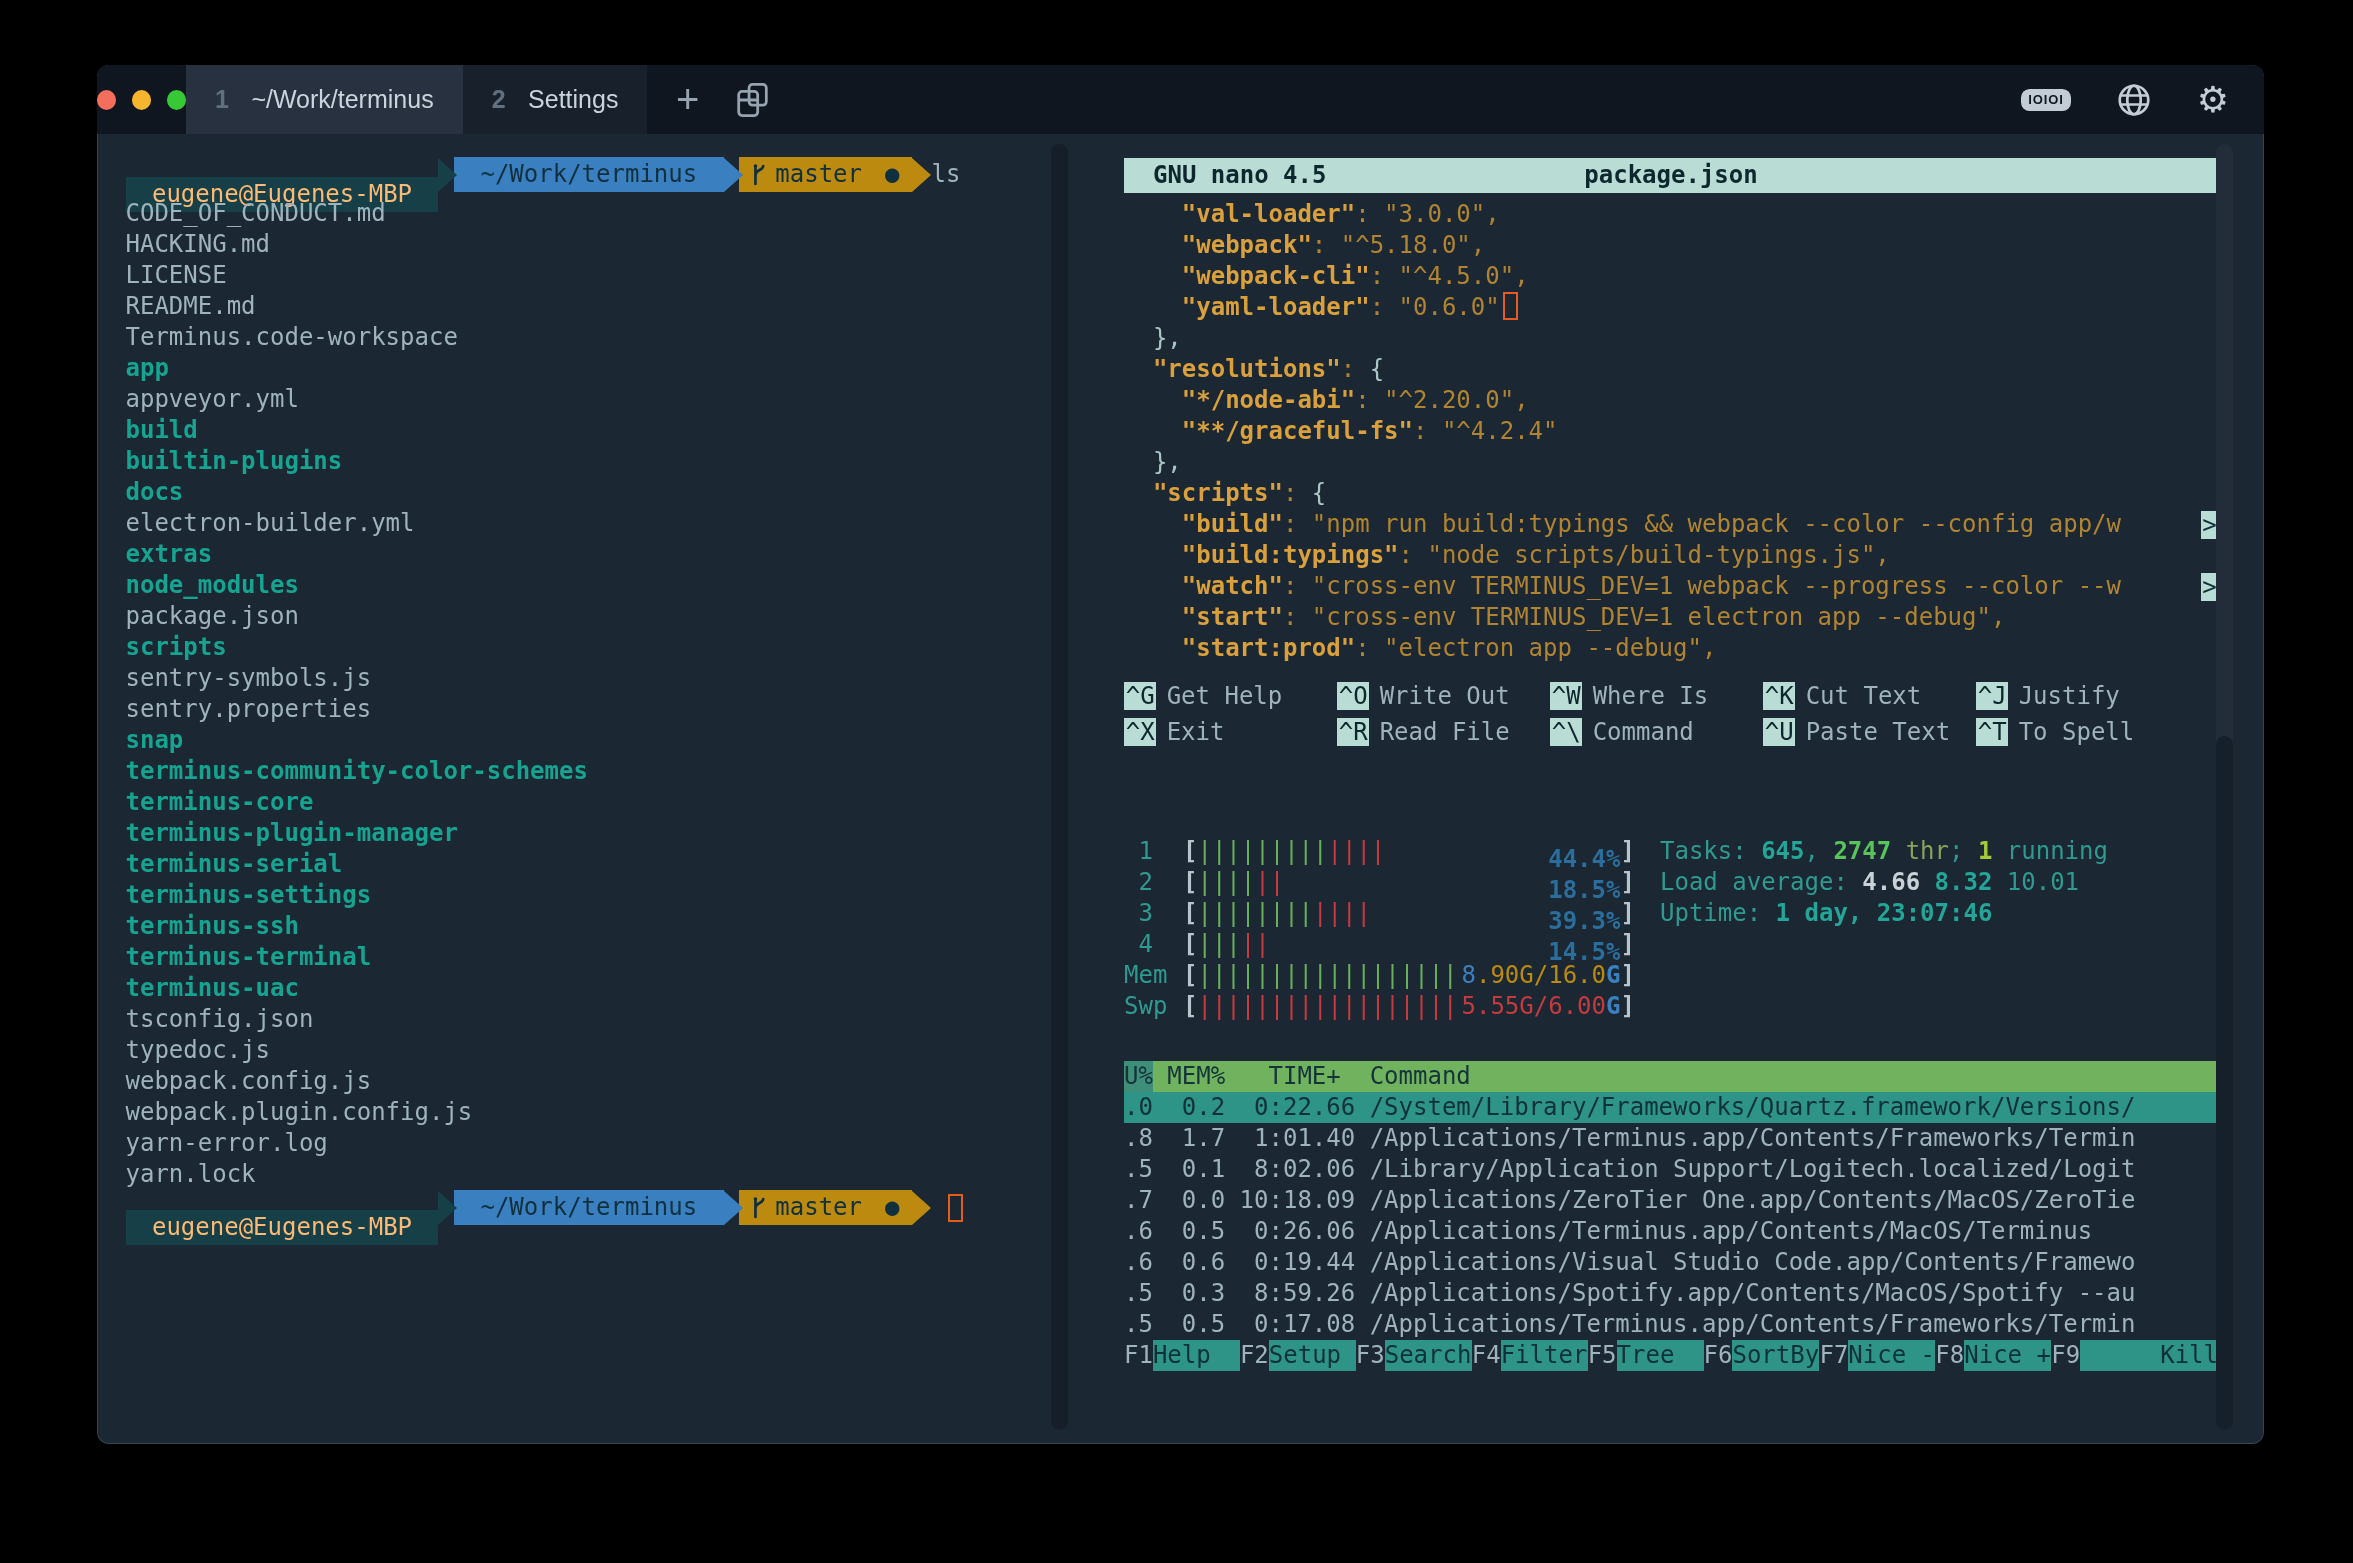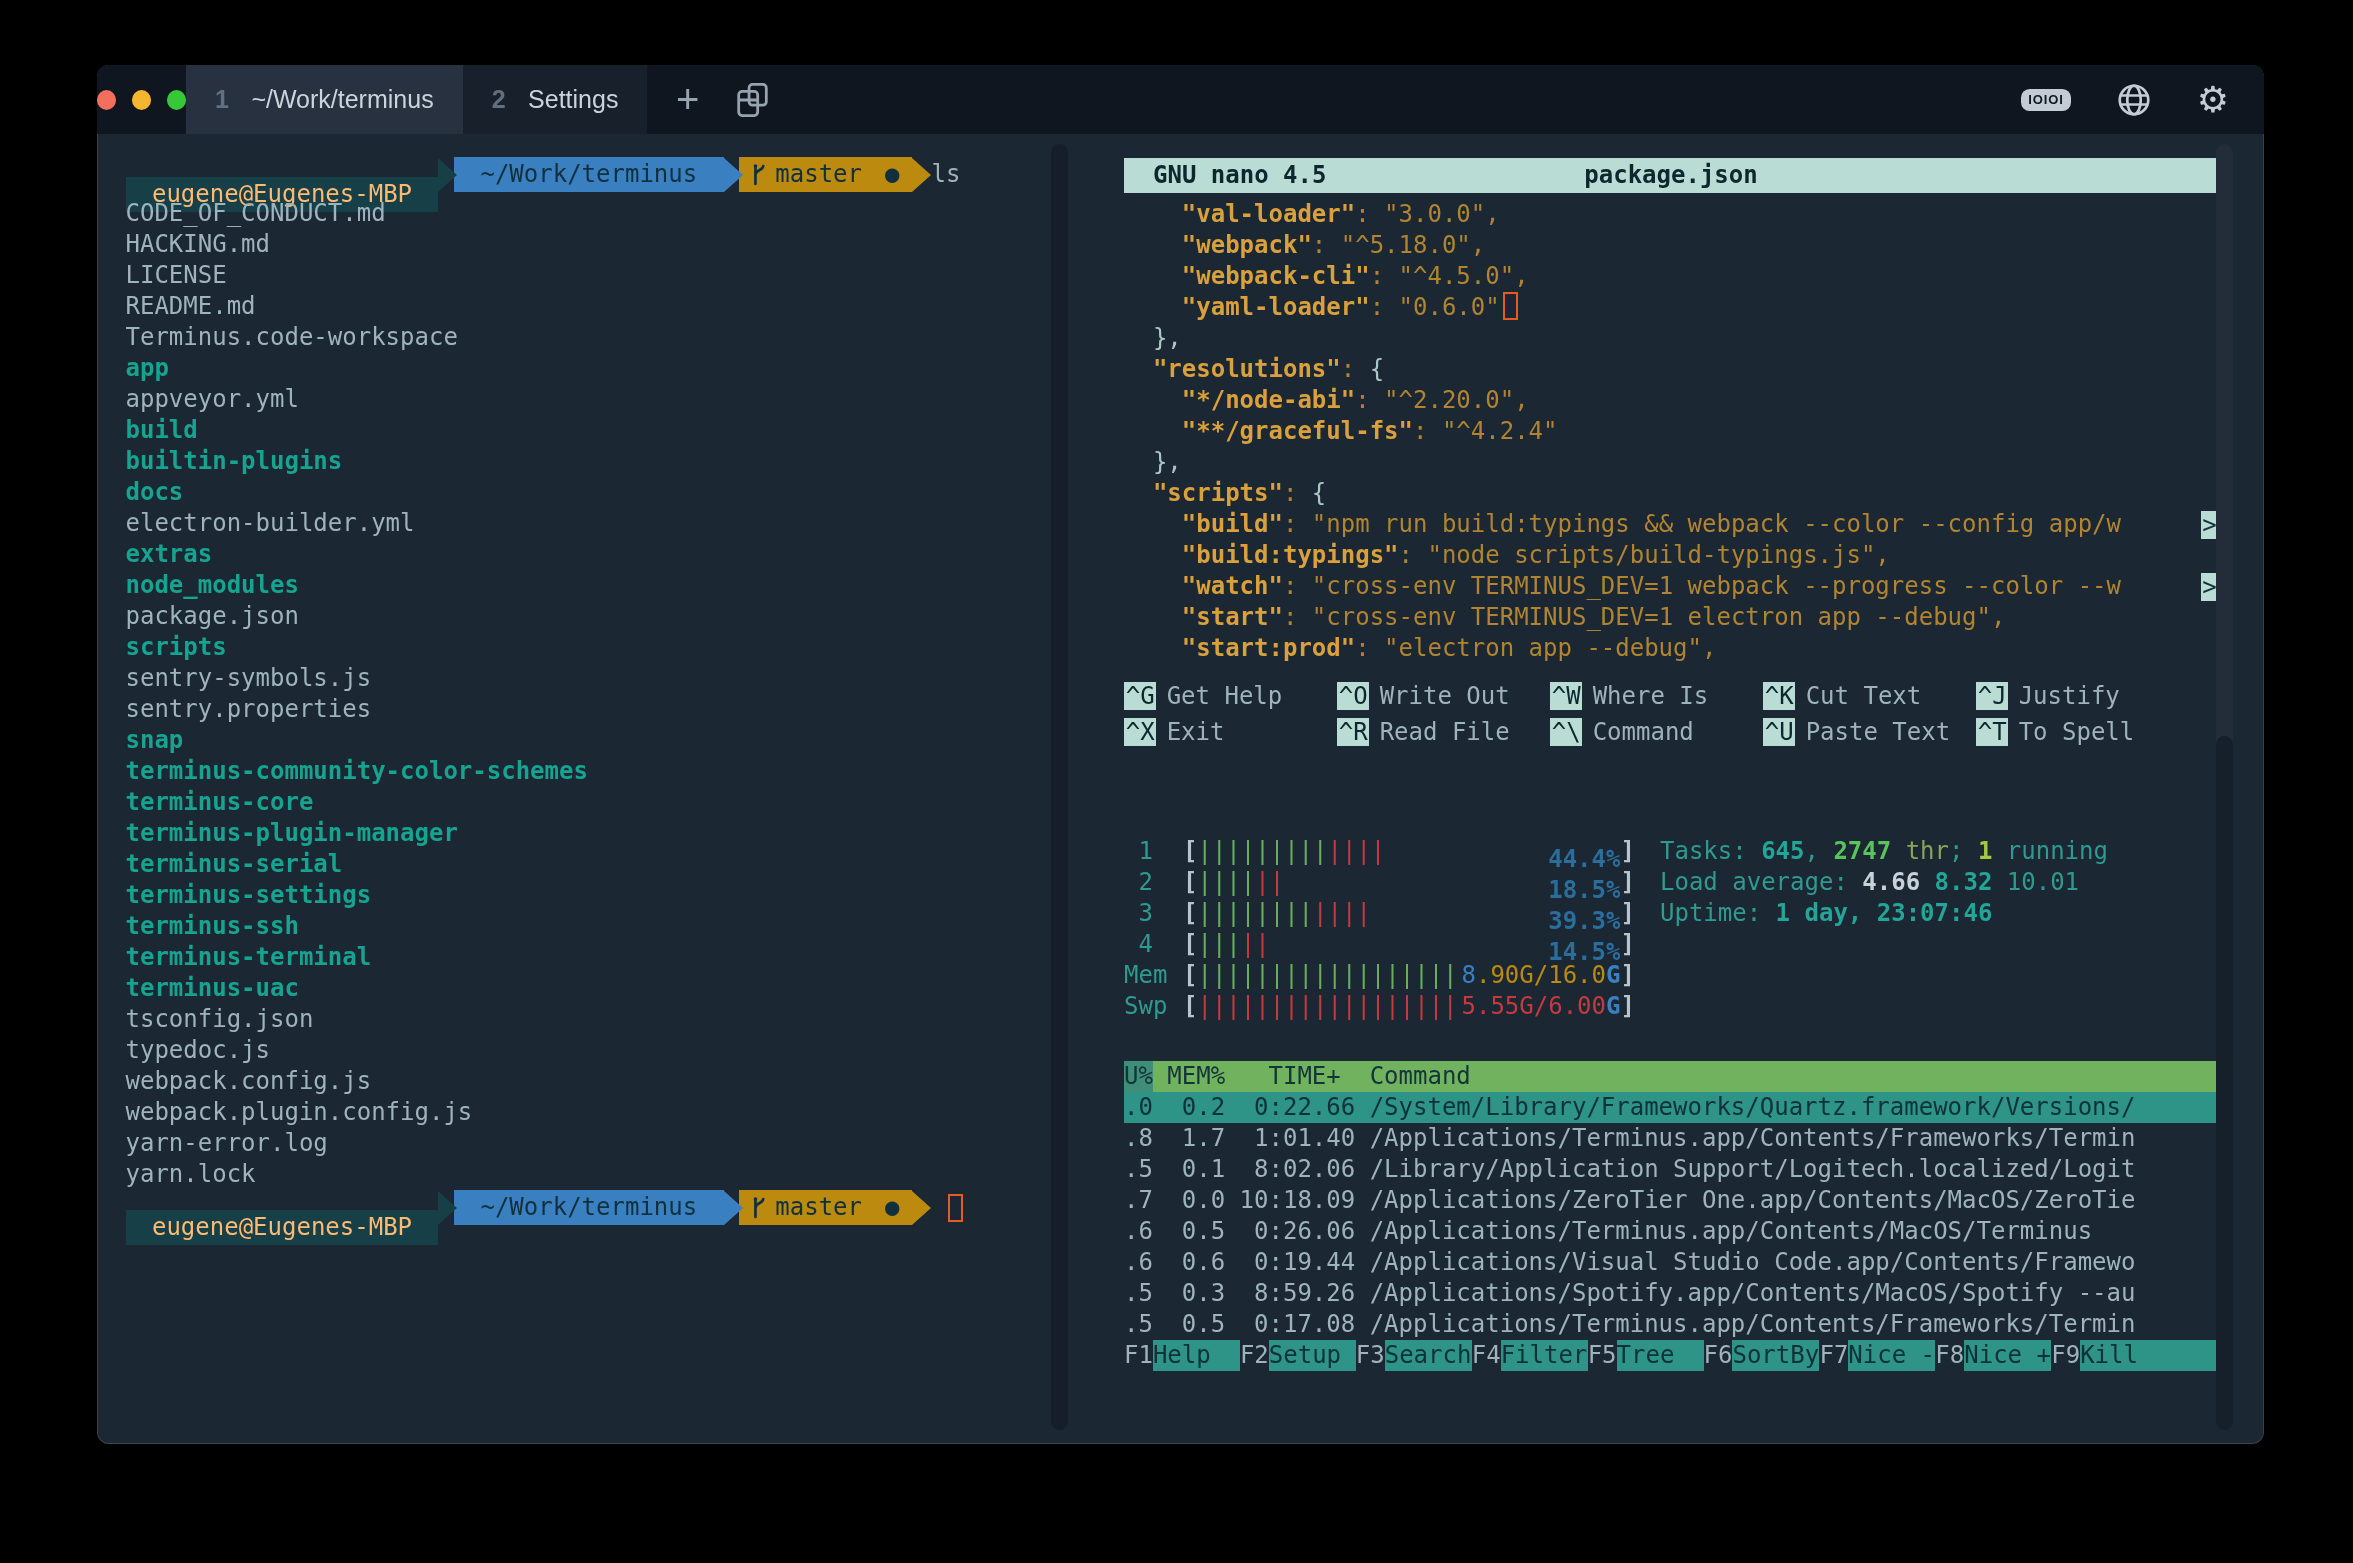--- a/index.html
+++ b/index.html
@@ -87,21 +87,21 @@
   .by { color:#a6c93c; font-weight:bold; } .bw { color:#c9d2d6; font-weight:bold; }
   #proc { margin-top:39px; width:1094px; }
   .hrow { display:flex; white-space:pre; }
   .hsel { background:#3f8e79; color:#14343a; }
   .hrest { background:#71b25f; color:#14343a; flex:1; }
   .prow { white-space:pre; width:1094px; color:#9fb3bc; }
   .prow.sel { background:#2e9487; color:#0f3138; }
   #fbar { display:flex; width:1094px; white-space:pre; }
   .fkey { color:#9fb3bc; }
   .flabel { background:#2e9487; color:#0f3138; display:inline-block; width:87px; }
-  .fseg:last-child .flabel { flex:1; }
+  .fseg:last-child .flabel { flex:1;text-align:right; }
   .fseg { display:flex; }
   .fseg:last-child { flex:1; }
   svg { display:block; }
 </style>
 </head>
 <body>
 
 <div id="window">
   <div id="tabbar">
     <div id="lights">

